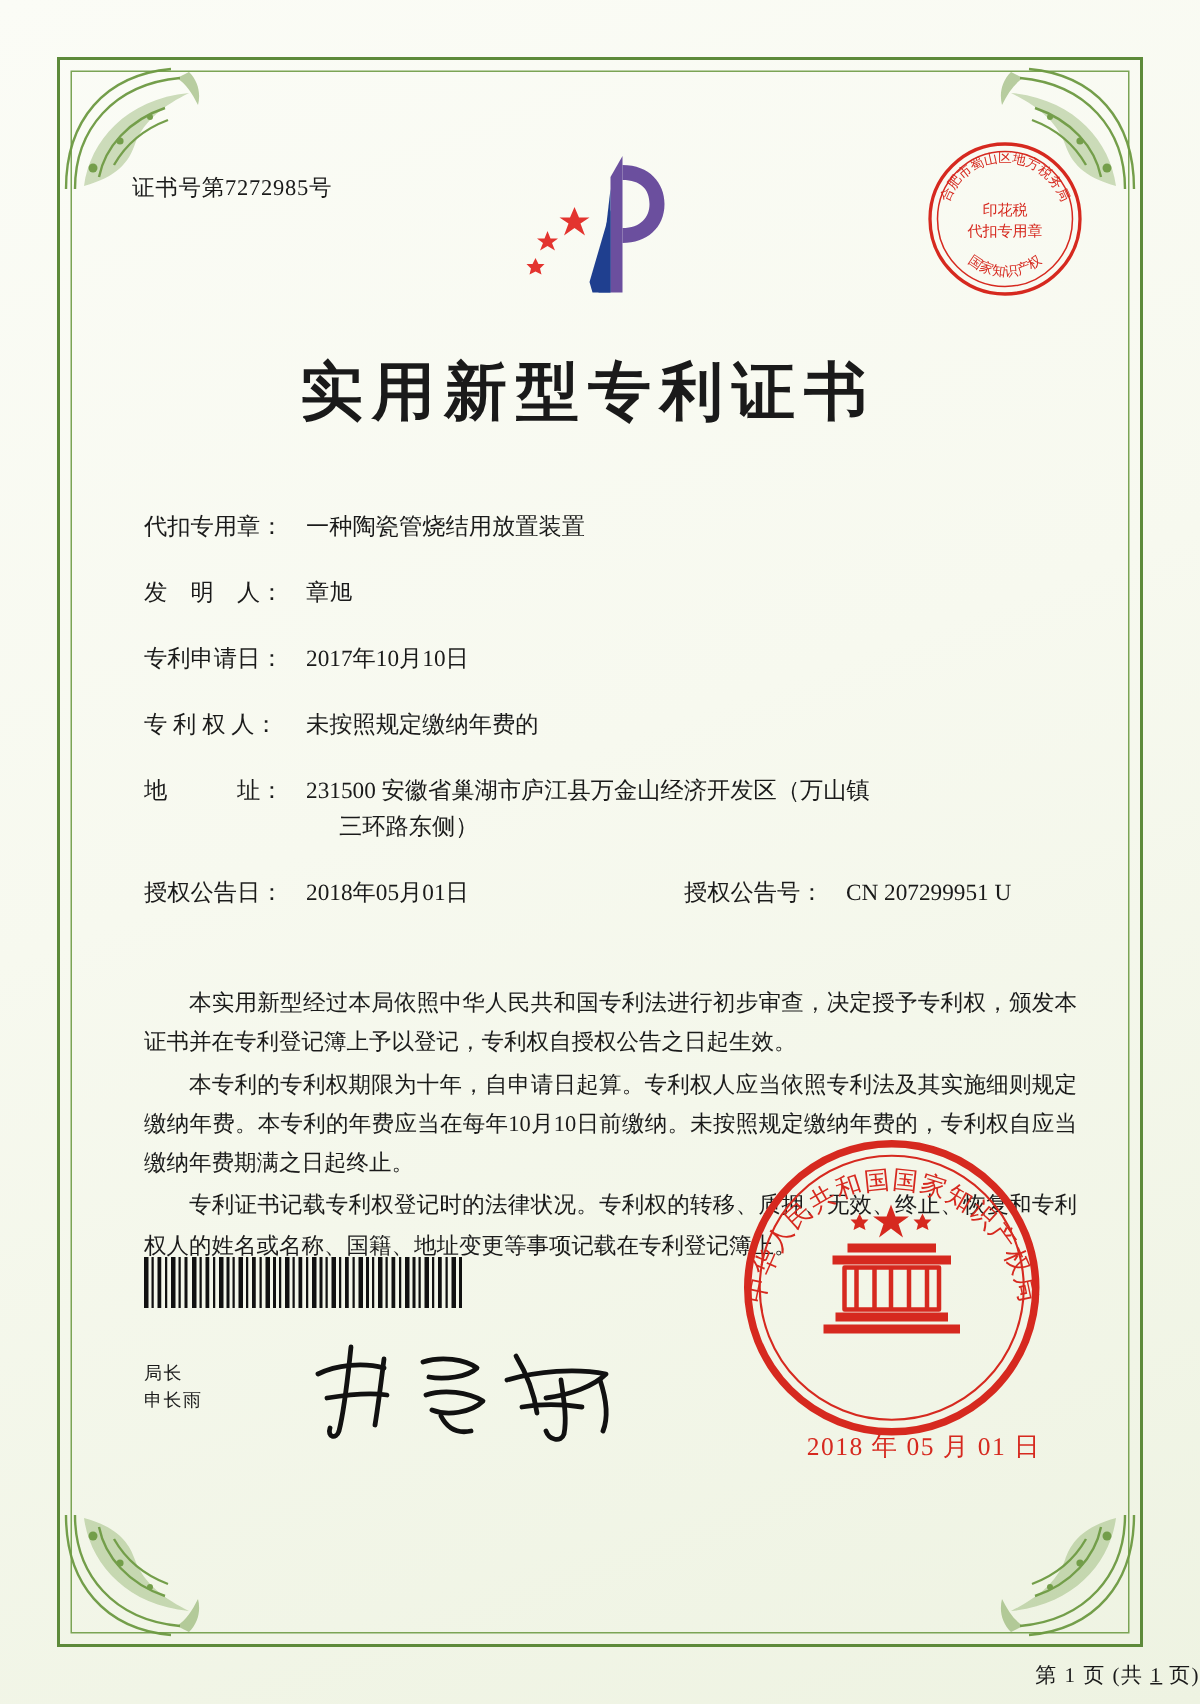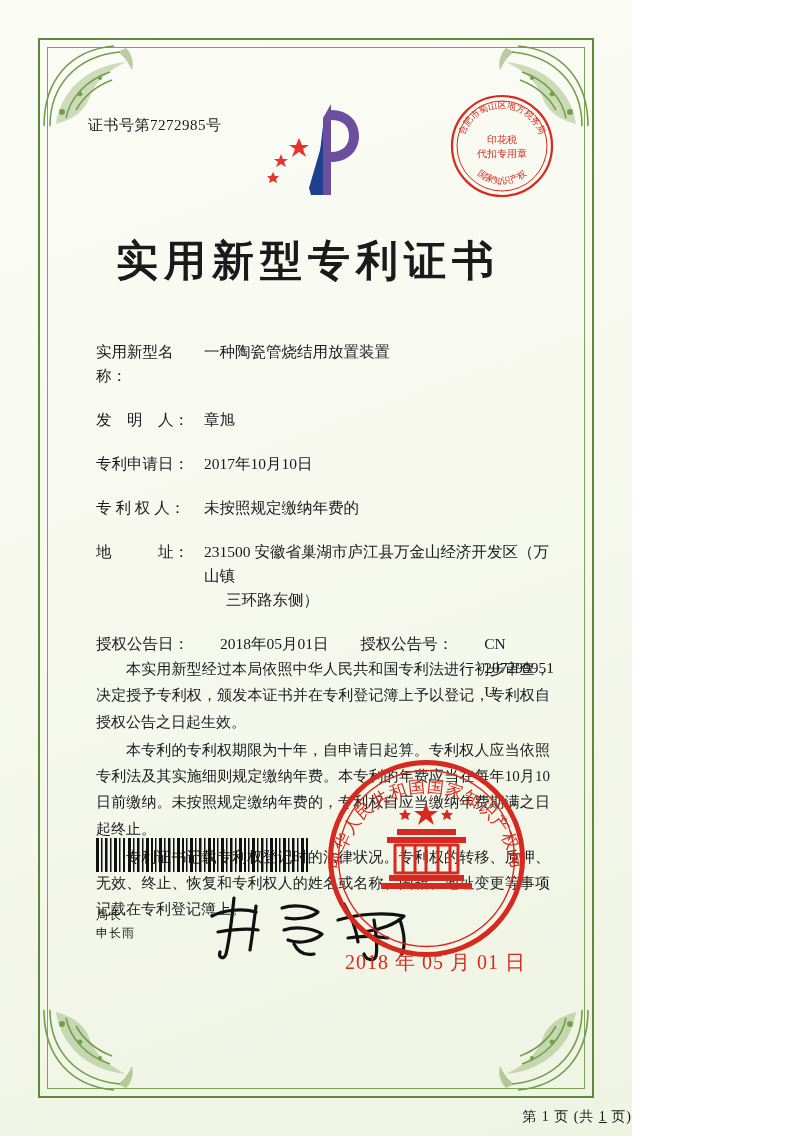--- a/index.html
+++ b/index.html
@@ -9,21 +9,21 @@
   }
   body {
     width: 800px;
     height: 1136px;
     font-family: "Liberation Serif", "DejaVu Serif", serif;
     color: #1a1a1a;
     overflow: hidden;
   }
   .page {
     position: relative;
-    width: 632px;
+    width: 800px;
     height: 1136px;
     background: linear-gradient(160deg, #fbfcf6 0%, #f7f9ef 45%, #eef3e2 100%);
     box-sizing: border-box;
     overflow: hidden;
   }
   
   .frame-outer {
     position: absolute;
     left: 38px;
     top: 38px;
@@ -130,21 +130,20 @@
   .field-value .sub {
     display: block;
     padding-left: 22px;
   }
   .row-double {
     display: flex;
     margin-bottom: 6px;
   }
   .row-double .half {
     display: flex;
-    gap: 16px;
   }
   .row-double .half.first { width: 360px; }
   .row-double .label2 { width: 108px; flex: 0 0 108px; }
 
   .paragraphs {
     position: absolute;
     left: 18px;
     right: 4px;
     top: 578px;
     font-size: 15px;
@@ -193,21 +192,21 @@
     bottom: 92px;
     width: 215px;
     height: 215px;
   }
   .seal-main svg { width:100%; height:100%; display:block; }
 
   .seal-date {
     position: absolute;
     right: 28px;
     bottom: 82px;
-    font-size: 20px;
+    font-size: 17px;
     color: #d6291f;
     letter-spacing: 1px;
     font-family: "Liberation Serif", serif;
   }
 
   .page-footer {
     position: absolute;
     left: 0;
     right: 0;
     bottom: 10px;
@@ -321,21 +320,21 @@
         <text x="60" y="57" font-size="10" fill="#d6291f" text-anchor="middle" font-family="'Liberation Serif',serif">印花税</text>
         <text x="60" y="71" font-size="10" fill="#d6291f" text-anchor="middle" font-family="'Liberation Serif',serif">代扣专用章</text>
       </svg>
     </div>
 
     <div class="title">实用新型专利证书</div>
 
     <div class="fields">
 
       <div class="field-row">
-        <div class="field-label">实用新型名称：</div>
+        <div class="field-label">代扣专用章：</div>
         <div class="field-value">一种陶瓷管烧结用放置装置</div>
       </div>
 
       <div class="field-row">
         <div class="field-label">发　明　人：</div>
         <div class="field-value">章旭</div>
       </div>
 
 
       <div class="field-row">

